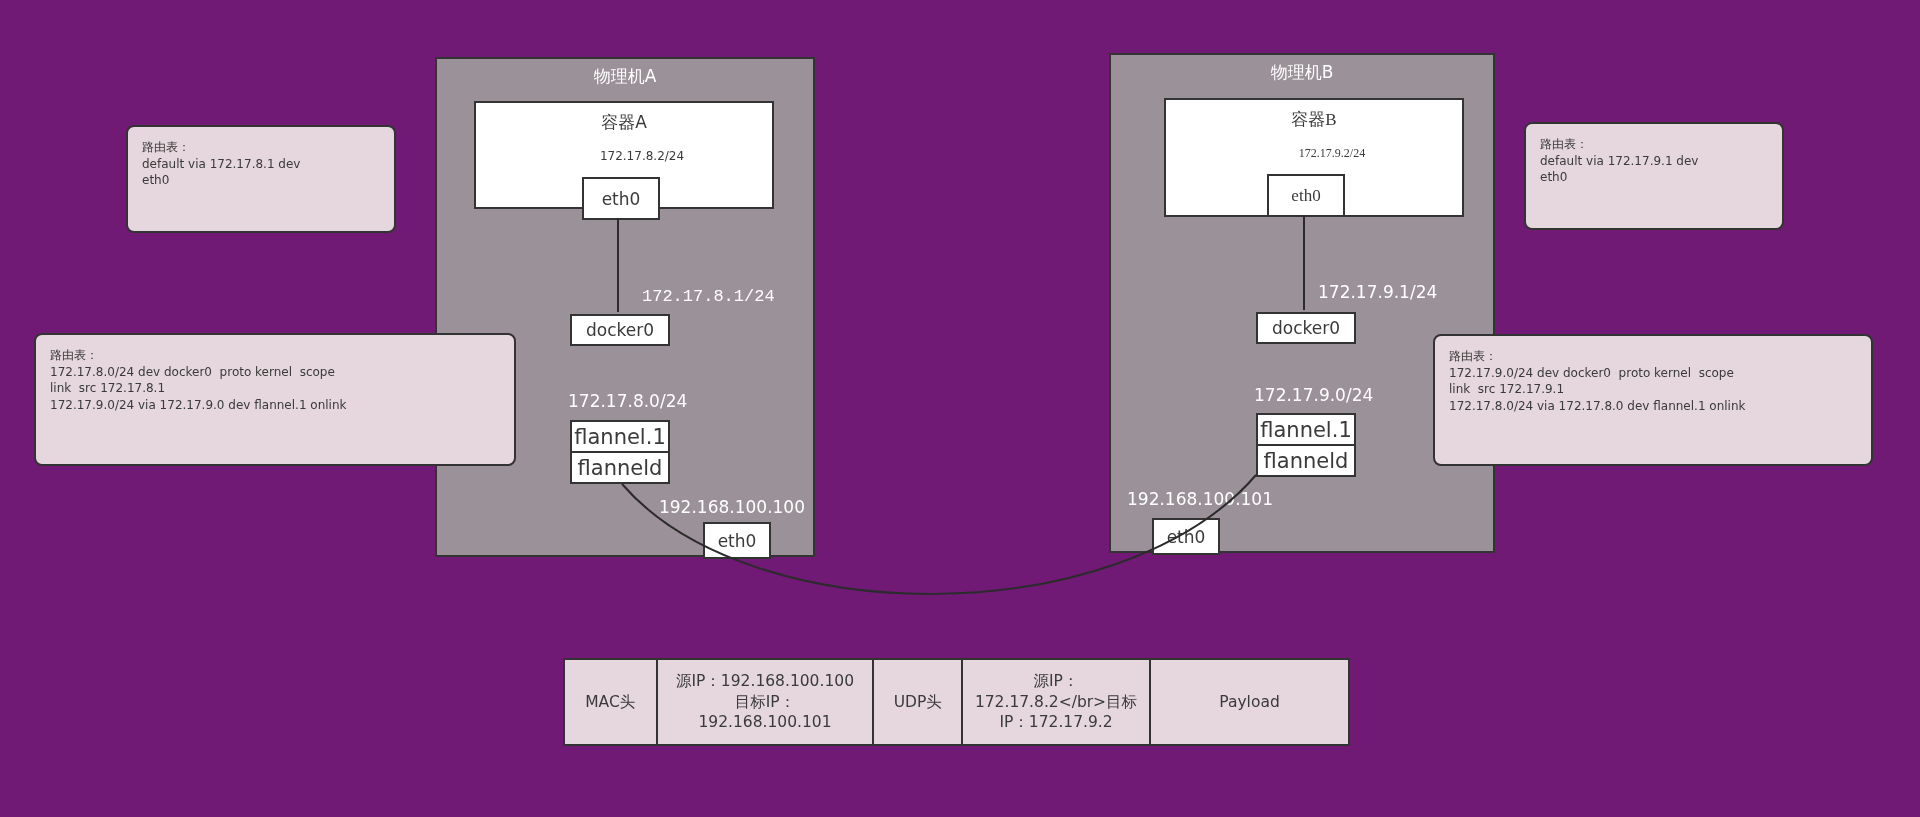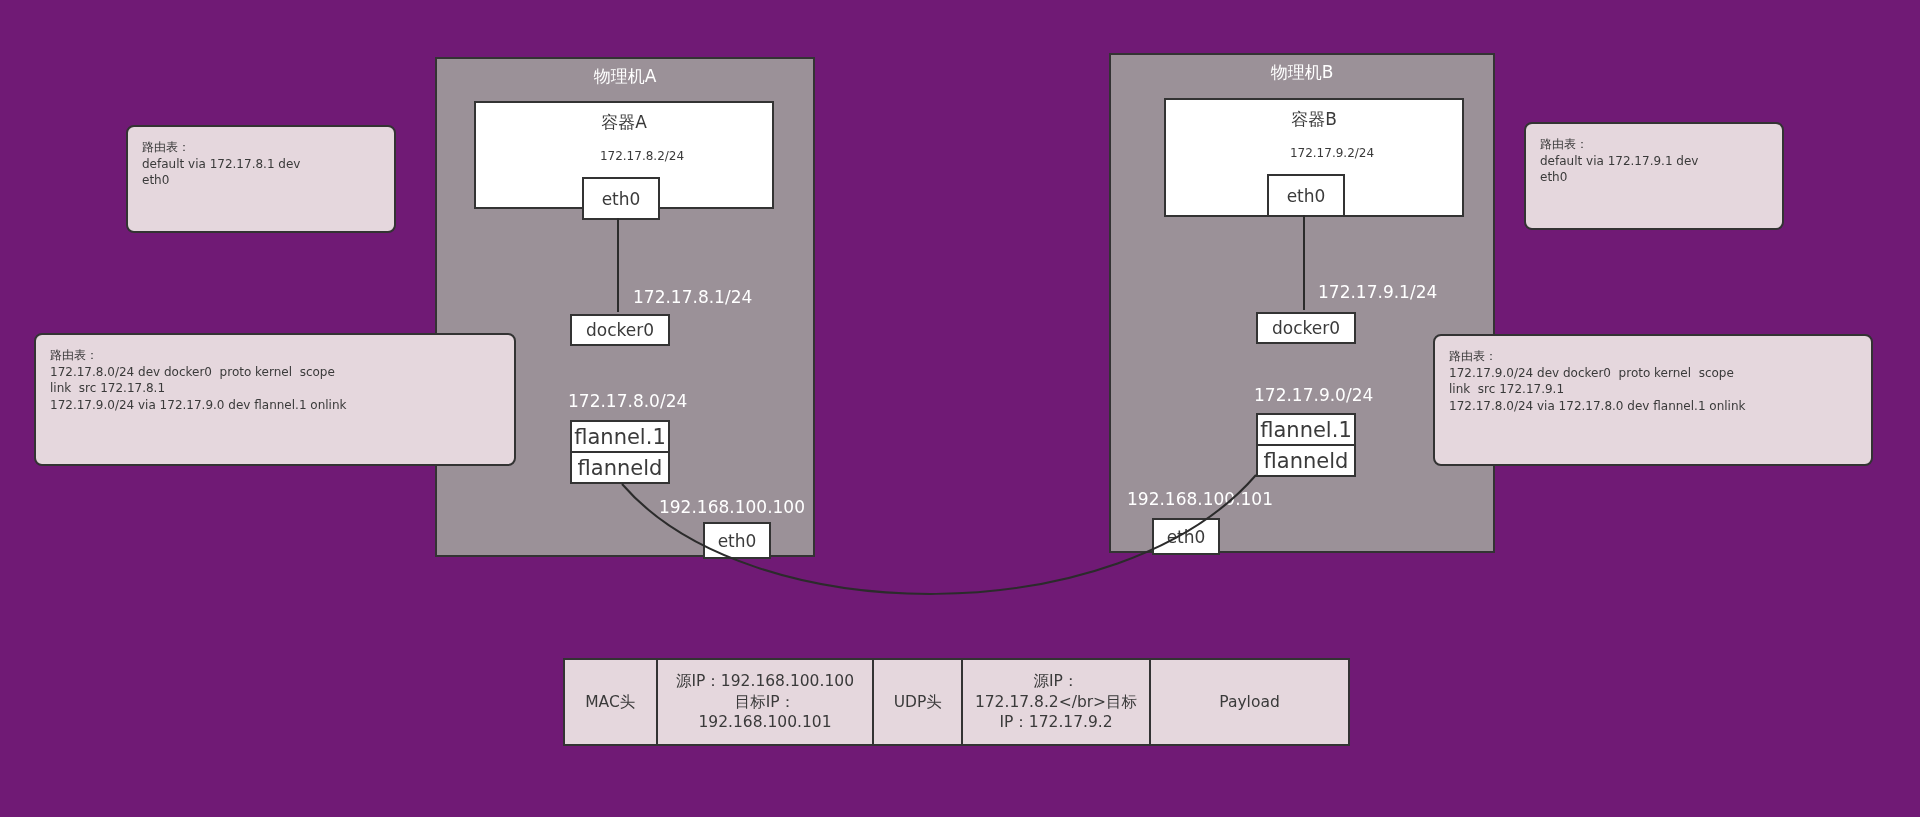--- a/index.html
+++ b/index.html
@@ -46,37 +46,37 @@
 
   <div class="machine" style="left:435px;top:57px;width:380px;height:500px;">
     <div class="machine-title">物理机A</div>
 
     <div class="container-box" style="left:37px;top:42px;width:300px;height:108px;">
       <div class="container-title">容器A</div>
       <div class="container-ip">172.17.8.2/24</div>
       <div class="wbox" style="left:106px;top:74px;width:78px;height:43px;">eth0</div>
     </div>
 
-    <div class="iplabel" style="left:196px;top:228px;">172.17.8.1/24</div>
+    <div class="iplabel" style="left:205px;top:228px;font-family:Liberation Mono, monospace;">172.17.8.1/24</div>
     <div class="wbox" style="left:133px;top:255px;width:100px;height:32px;">docker0</div>
 
     <div class="iplabel" style="left:131px;top:332px;">172.17.8.0/24</div>
     <div class="flannel-stack" style="left:133px;top:361px;width:100px;">
       <div class="flannel-cell">flannel.1</div>
       <div class="flannel-cell">flanneld</div>
     </div>
 
     <div class="iplabel" style="right:8px;top:438px;">192.168.100.100</div>
     <div class="wbox" style="left:266px;top:463px;width:68px;height:37px;">eth0</div>
   </div>
 
   <div class="machine" style="left:1109px;top:53px;width:386px;height:500px;">
     <div class="machine-title">物理机B</div>
 
-    <div class="container-box" style="left:53px;top:43px;width:300px;height:119px;">
+    <div class="container-box" style="left:53px;top:43px;width:300px;height:119px;font-family:Liberation Serif, serif;">
       <div class="container-title">容器B</div>
       <div class="container-ip">172.17.9.2/24</div>
       <div class="wbox" style="left:101px;top:74px;width:78px;height:43px;">eth0</div>
     </div>
 
     <div class="iplabel" style="left:207px;top:227px;">172.17.9.1/24</div>
     <div class="wbox" style="left:145px;top:257px;width:100px;height:32px;">docker0</div>
 
     <div class="iplabel" style="left:143px;top:330px;">172.17.9.0/24</div>
     <div class="flannel-stack" style="left:145px;top:358px;width:100px;">

